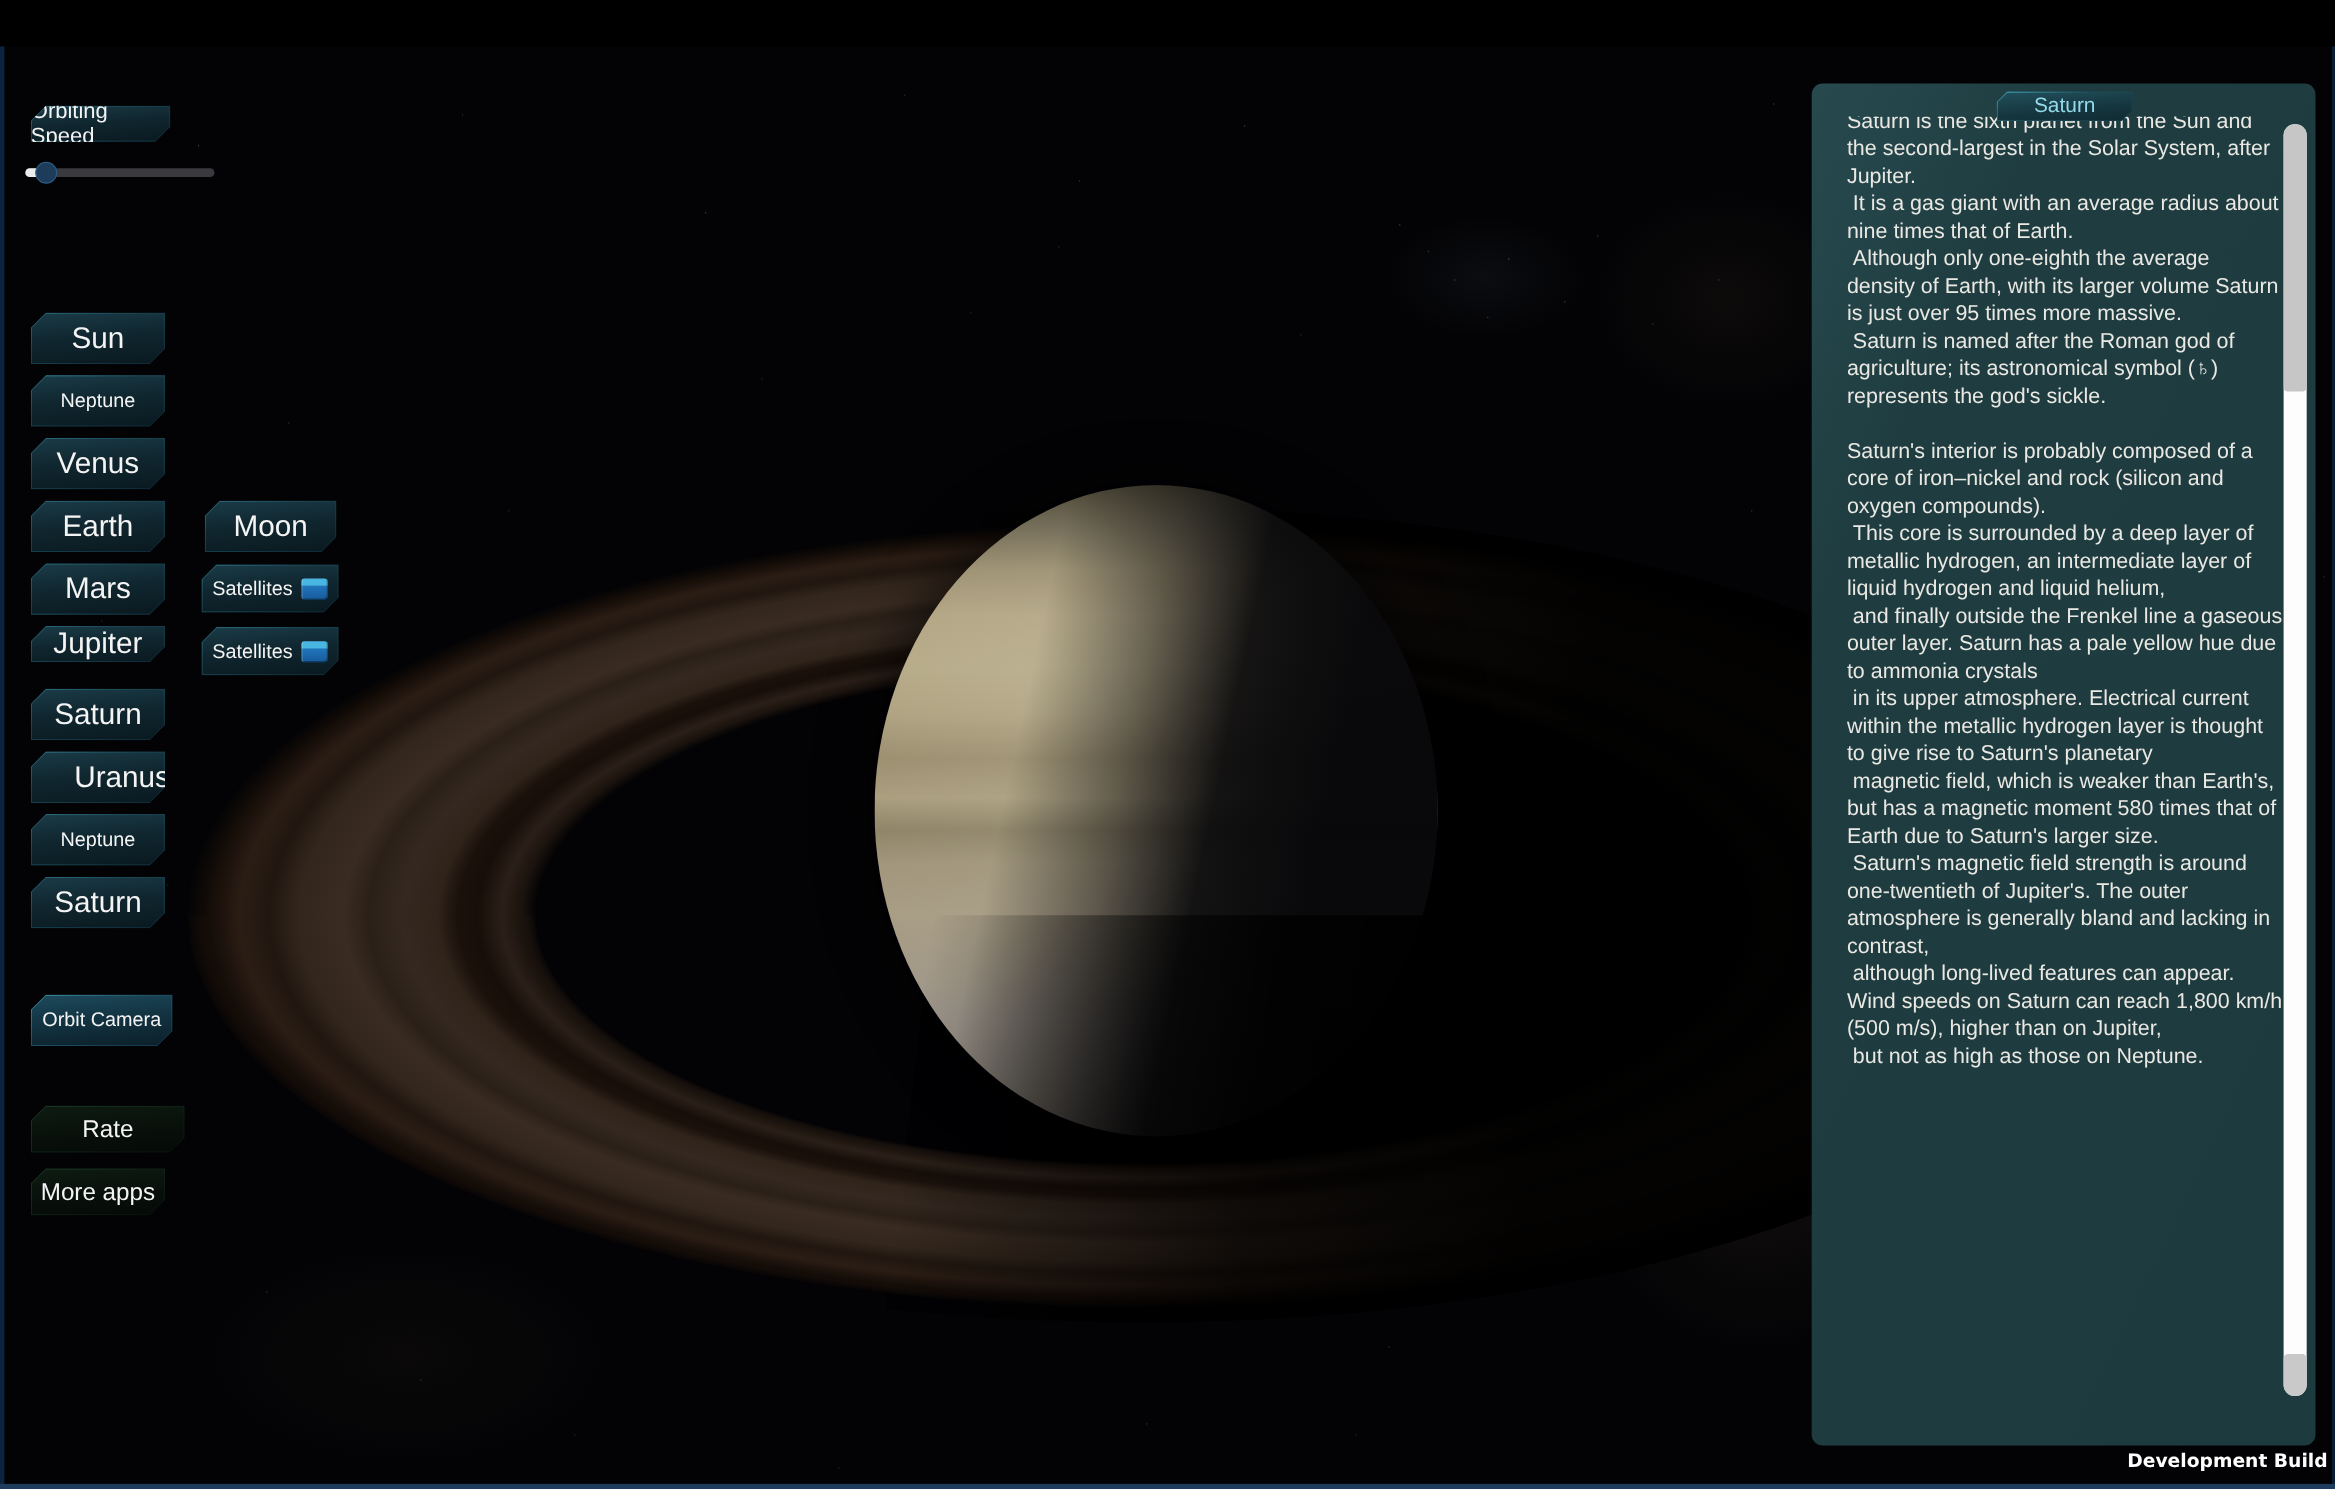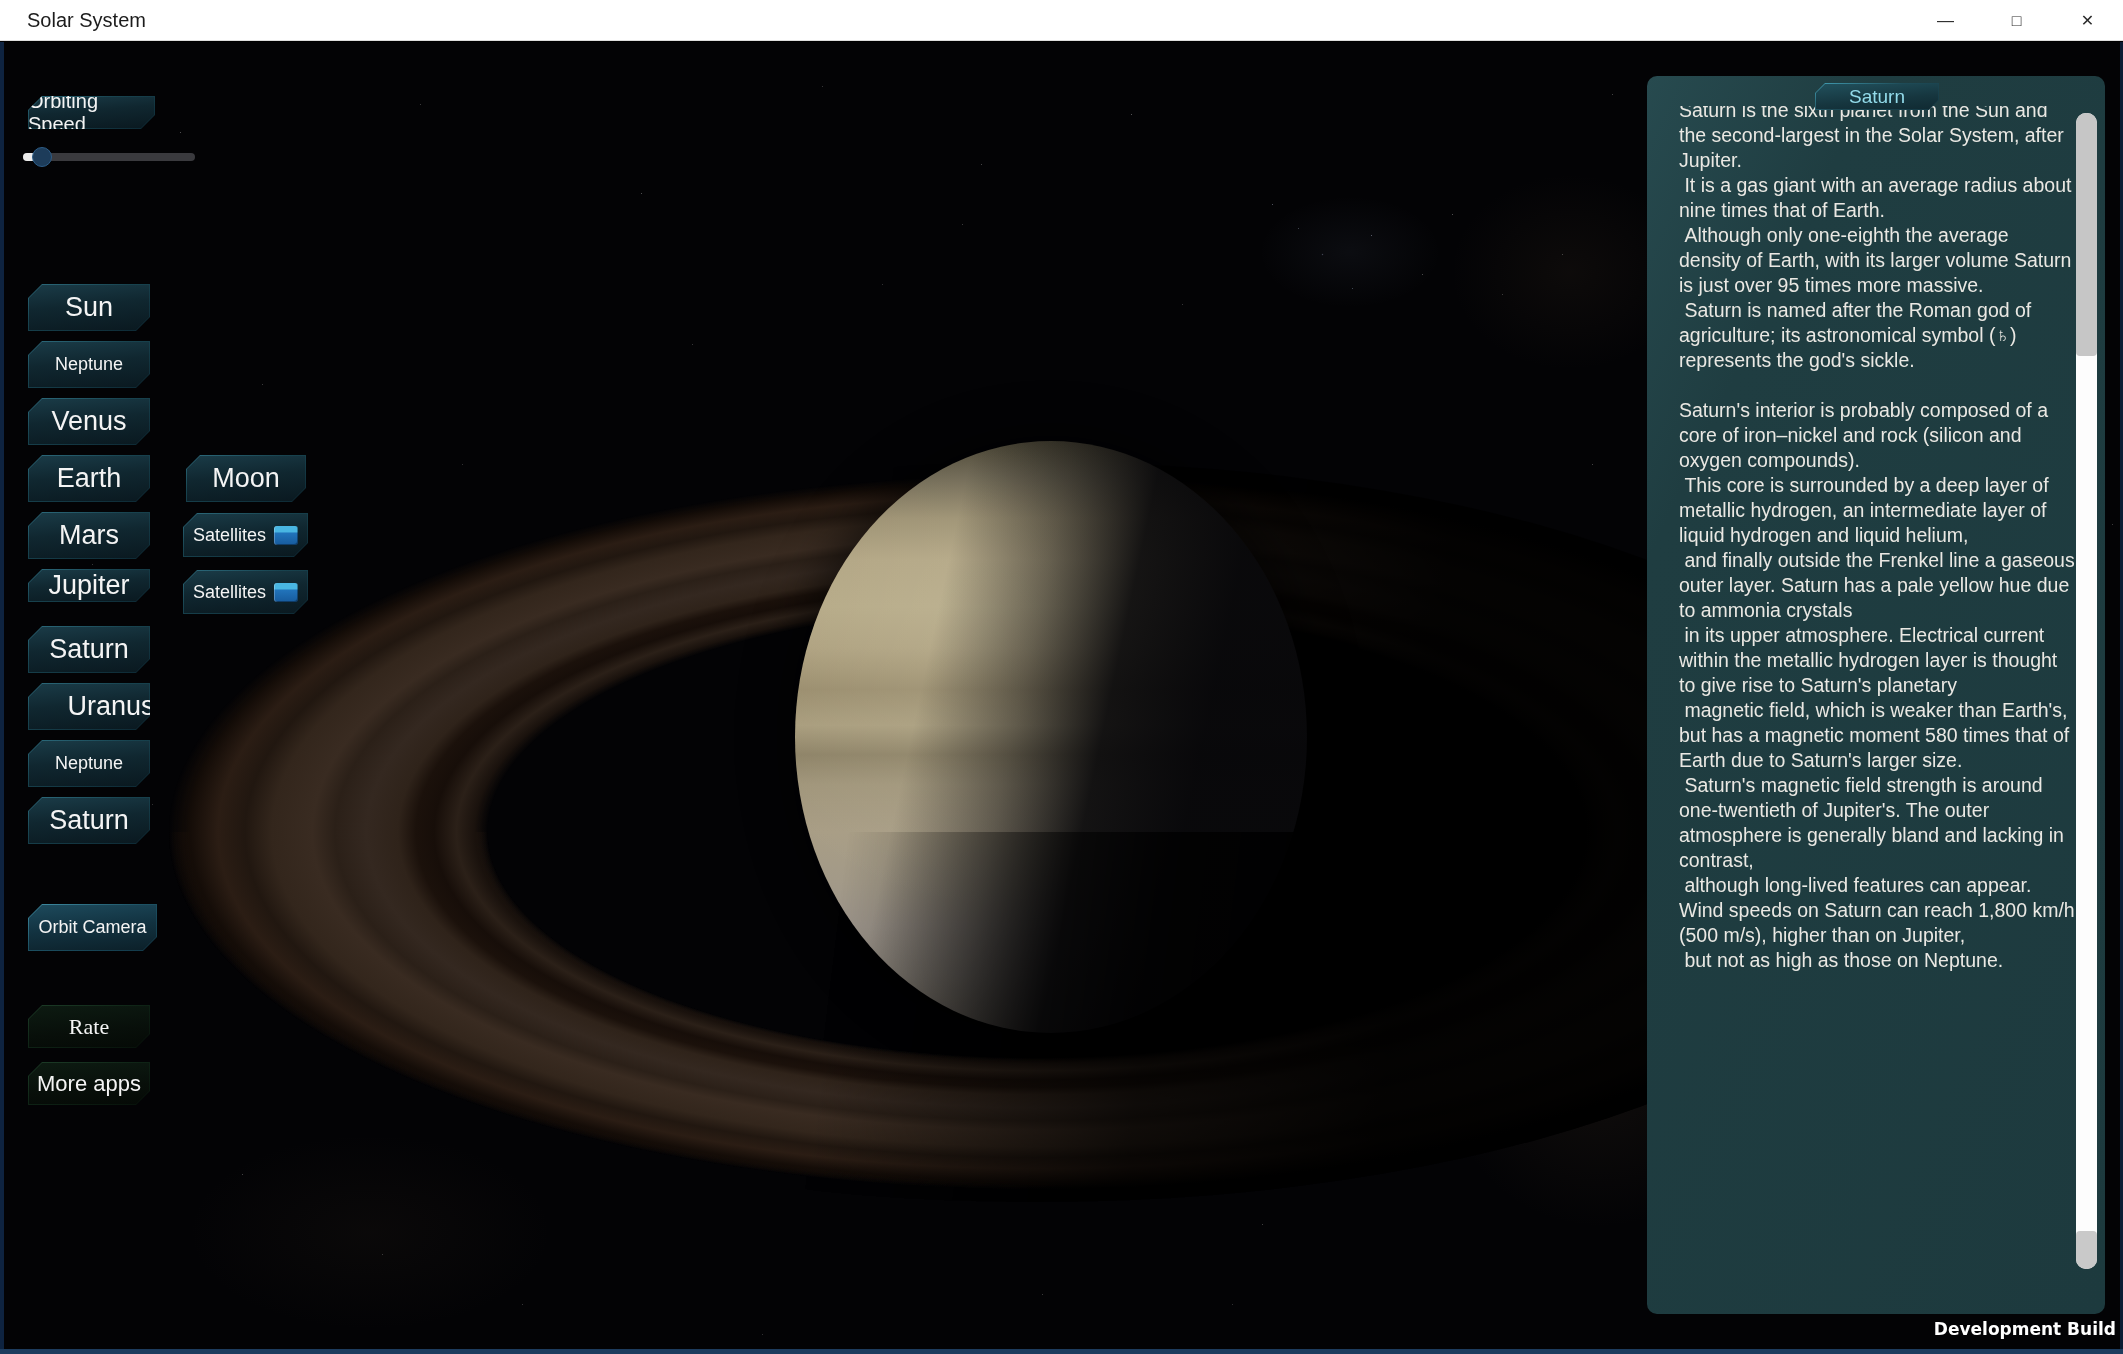--- a/index.html
+++ b/index.html
@@ -122,34 +122,20 @@
   #scroll-seg-bottom{position:absolute;left:0;bottom:0;width:21px;height:38px;background:#c9c9c9;border-radius:4px 4px 10px 10px;}
 
   
   #dev-build{position:absolute;right:7px;top:1277px;z-index:41;font-family:"DejaVu Sans",sans-serif;font-weight:bold;font-size:17px;color:#ffffff;}
 </style>
 </head>
 <body>
 
 <div id="app">
 
-  <div id="titlebar">
-    <div id="title-text">Solar System</div>
-    <div id="win-controls">
-      <div class="wbtn min">
-          <span>—</span>
-        </div>
-      <div class="wbtn max">
-          <span>□</span>
-        </div>
-      <div class="wbtn close">
-          <span>✕</span>
-        </div>
-    </div>
-  </div>
 
   <div id="content">
 
     <div id="scene">
       <div id="starfield"></div>
       <div class="nebula" id="neb1"></div>
       <div class="nebula" id="neb2"></div>
       <div class="nebula" id="neb3"></div>
       <div class="nebula" id="neb4"></div>
       <div class="ring" id="ring-back"></div>
@@ -221,21 +207,21 @@
     <div class="btn small" style="left:183px;top:528px;width:125px;height:44px;z-index:10;">
       <i class="acc"></i>
       <span class="lbl">Satellites</span>
       <span class="sat-icon"></span>
     </div>
 
     <div class="btn bright mid" style="left:28px;top:862px;width:129px;height:47px;z-index:10;">
       <i class="acc"></i>
       <span class="lbl" style="font-size:18px;">Orbit Camera</span>
     </div>
-    <div class="btn green mid" style="left:28px;top:963px;width:122px;height:43px;z-index:10;font-family:Liberation Serif, serif;">
+    <div class="btn green mid" style="left:28px;top:963px;width:140px;height:43px;z-index:10;">
       <i class="acc"></i>
       <span class="lbl" style="font-size:22px;">Rate</span>
     </div>
     <div class="btn green mid" style="left:28px;top:1020px;width:122px;height:43px;z-index:10;">
       <i class="acc"></i>
       <span class="lbl" style="font-size:22px;">More apps</span>
     </div>
 
     <div id="info-panel">
       <div id="info-tab">

